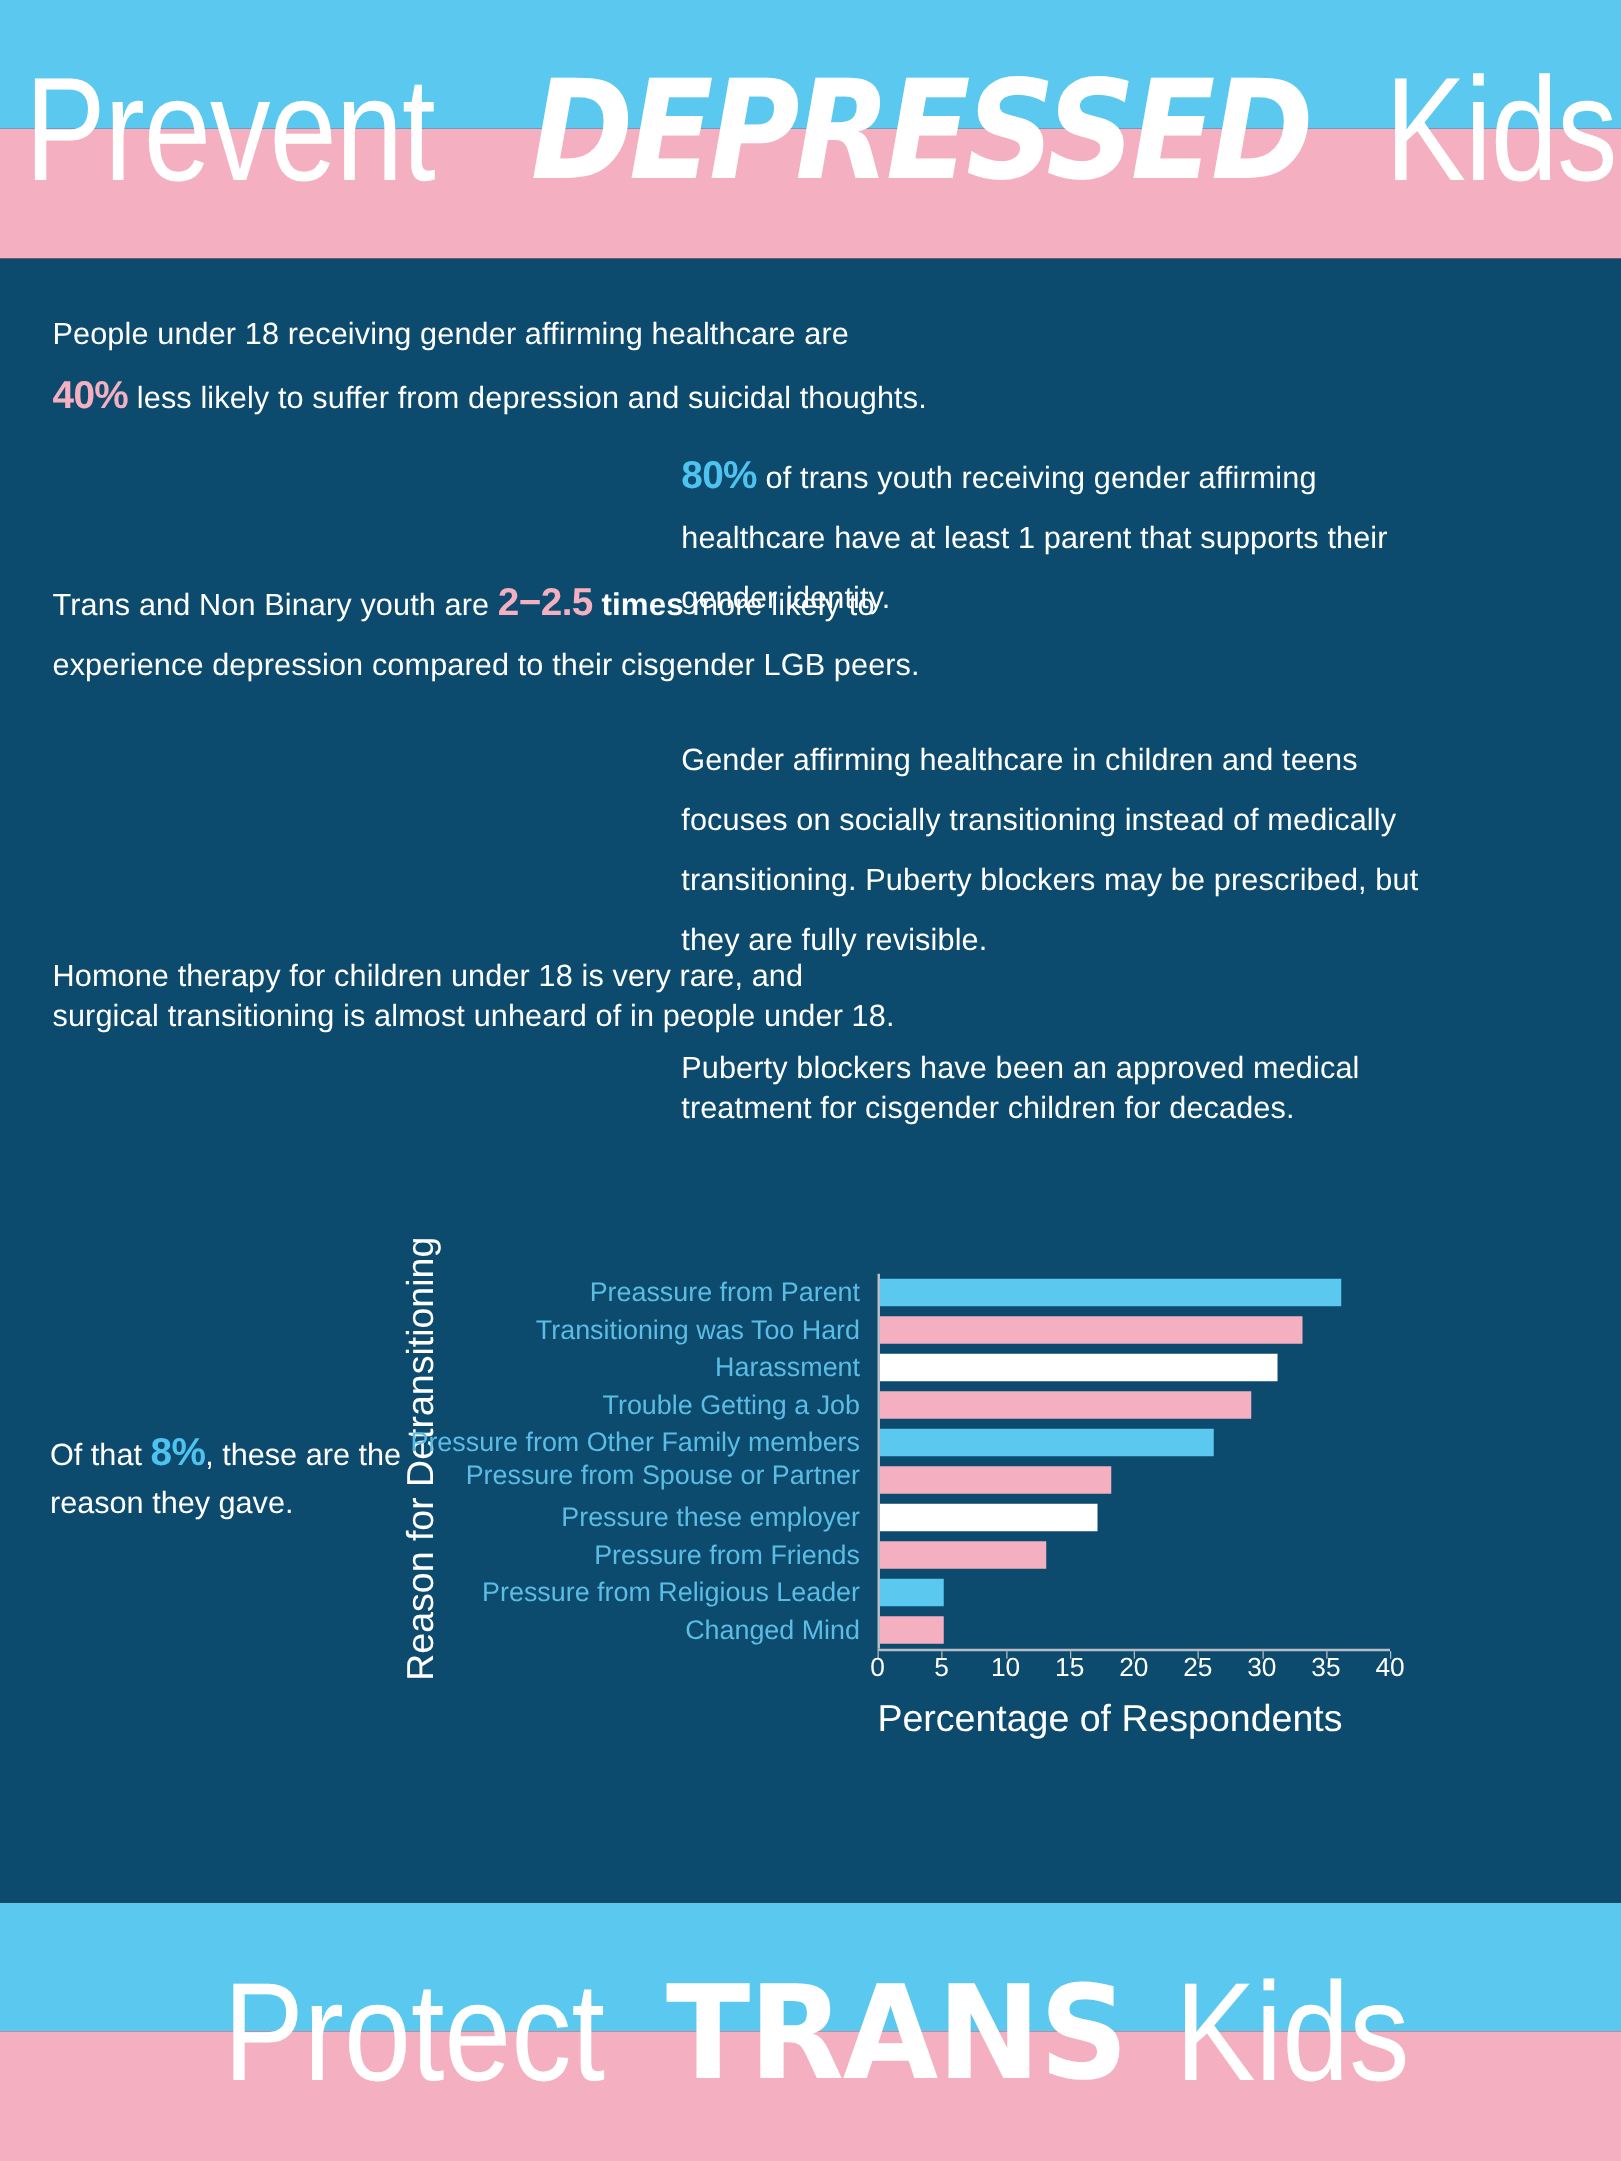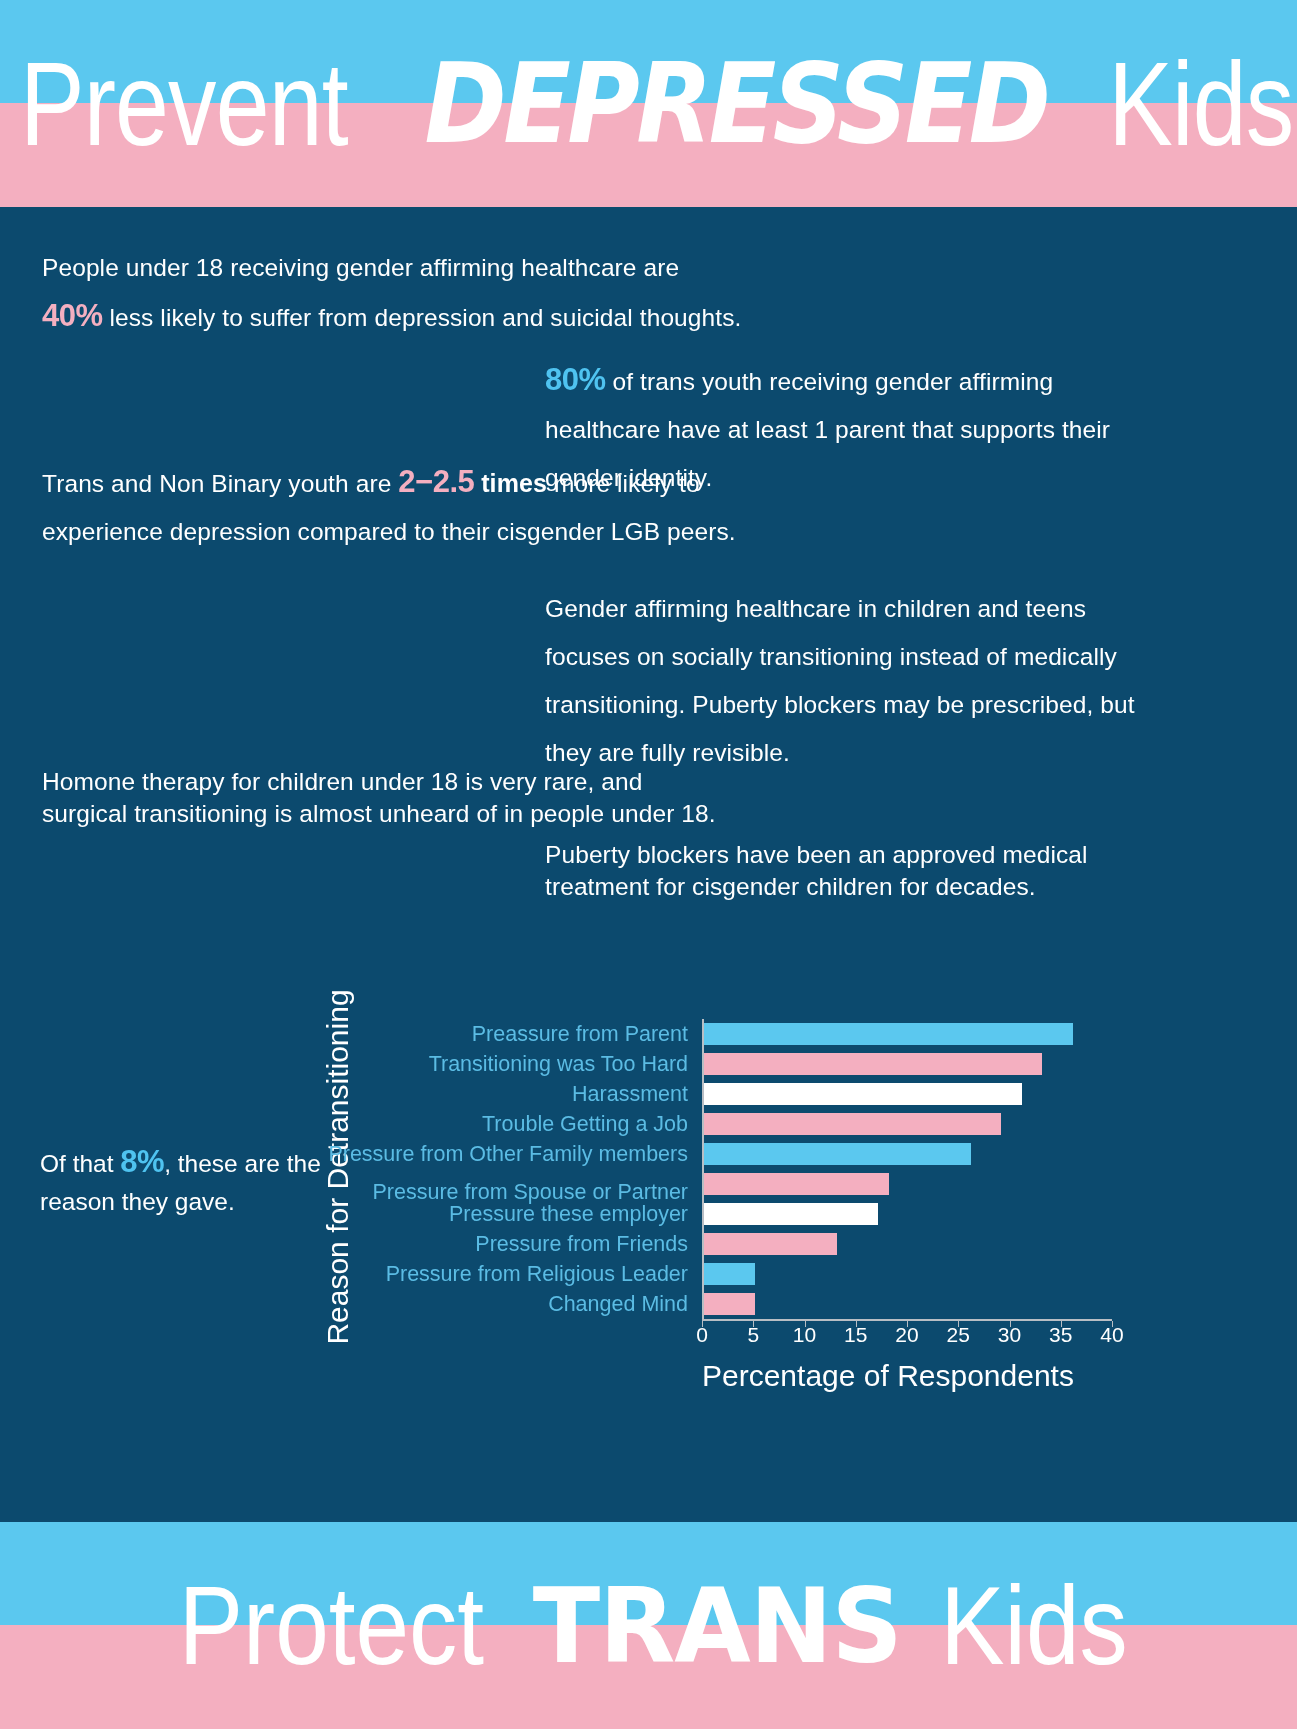--- a/index.html
+++ b/index.html
@@ -349,21 +349,21 @@
       <div class="y-axis-title">
         <span>Reason for Detransitioning</span>
       </div>
       <div class="plot">
         <div class="cat-labels" id="cat-labels">
             <div class="cat-label" style="top: 0px; color: rgb(91, 188, 228);">Preassure from Parent</div>
             <div class="cat-label" style="top: 30px; color: rgb(91, 188, 228);">Transitioning was Too Hard</div>
             <div class="cat-label" style="top: 60px; color: rgb(91, 188, 228);">Harassment</div>
             <div class="cat-label" style="top: 90px; color: rgb(91, 188, 228);">Trouble Getting a Job</div>
             <div class="cat-label" style="top: 120px; color: rgb(91, 188, 228);">Pressure from Other Family members</div>
-            <div class="cat-label" style="top: 158px; color: rgb(91, 188, 228); text-align: right;">Pressure from Spouse or Partner</div>
+            <div class="cat-label" style="top: 146px; color: rgb(91, 188, 228); text-align: right;">Pressure from Spouse or Partner</div>
             <div class="cat-label" style="top: 180px; color: rgb(91, 188, 228);">Pressure these employer</div>
             <div class="cat-label" style="top: 210px; color: rgb(91, 188, 228);">Pressure from Friends</div>
             <div class="cat-label" style="top: 240px; color: rgb(91, 188, 228);">Pressure from Religious Leader</div>
             <div class="cat-label" style="top: 270px; color: rgb(91, 188, 228);">Changed Mind</div>
           </div>
         <div class="bars-area" id="bars-area">
             <div class="bar-row" style="top: 0px;">
               <div class="bar" style="width: 369px; background: rgb(91, 200, 239);"></div>
             </div>
             <div class="bar-row" style="top: 30px;">

